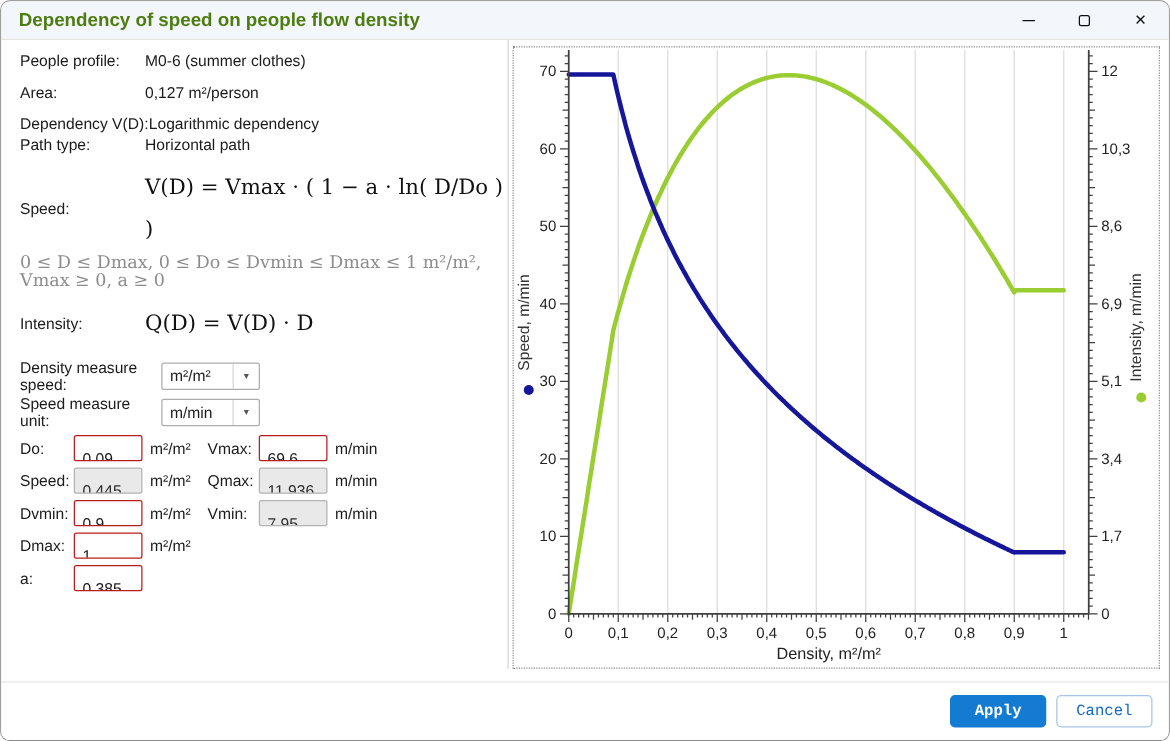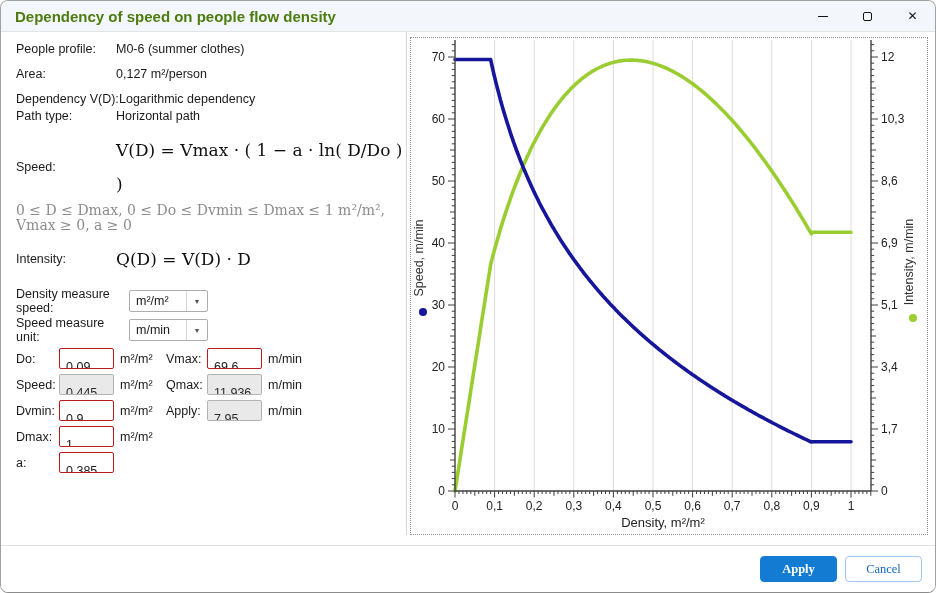--- a/index.html
+++ b/index.html
@@ -39,21 +39,21 @@
   .p-input{width:55px;height:21px;border:1px solid #b91c1c;border-radius:2px;padding:16px 4px 0 6px;font-size:12.5px;font-family:"Liberation Sans",sans-serif;color:#1a1a1a;outline:none;background:#fff;}
   .p-input.ro{background:#e9e9e9;border-color:#b3b3b3;color:#2b2b2b;}
   .p-unit{width:44px;flex:none;margin-left:6px;}
   .p-label2{width:41px;flex:none;margin-left:2px;}
   .p-unit2{margin-left:6px;}
   
   .chart-panel{position:absolute;left:409px;top:5px;width:518px;height:498px;border:1px dotted #8f8f8f;background:#fff;}
   .chart-panel svg{display:block;}
   
   .footer{height:47px;flex:none;border-top:1px solid #e2e2e2;display:flex;align-items:center;justify-content:flex-end;gap:8px;padding-right:13px;background:#fff;}
-  .btn{height:26px;min-width:77px;border-radius:4px;font-family:Liberation Serif, serif;font-size:12.5px;display:flex;align-items:center;justify-content:center;cursor:default;padding:0 12px;}
+  .btn{height:26px;min-width:77px;border-radius:4px;font-family:Liberation Mono, monospace;font-size:12.5px;display:flex;align-items:center;justify-content:center;cursor:default;padding:0 12px;}
   .btn-primary{background:#147bd3;color:#fff;border:1px solid #147bd3;font-weight:700;}
   .btn-secondary{background:#fff;color:#1568c4;border:1px solid #a3c6ea;}
 </style>
 </head>
 <body>
 
 <div class="window">
 
   <div class="titlebar">
     <div class="title-text">Dependency of speed on people flow density</div>
@@ -130,21 +130,21 @@
           <input class="p-input ro" readonly="" value="0,445" style="">
           <span class="p-unit">m²/m²</span>
           <span class="p-label2">Qmax:</span>
           <input class="p-input ro" readonly="" value="11,936" style="">
           <span class="p-unit2">m/min</span>
         </div>
         <div class="param-row">
           <span class="p-label">Dvmin:</span>
           <input class="p-input" value="0,9" style="">
           <span class="p-unit">m²/m²</span>
-          <span class="p-label2">Apply:</span>
+          <span class="p-label2">Vmin:</span>
           <input class="p-input ro" readonly="" value="7,95" style="">
           <span class="p-unit2">m/min</span>
         </div>
         <div class="param-row">
           <span class="p-label">Dmax:</span>
           <input class="p-input" value="1" style="">
           <span class="p-unit">m²/m²</span>
         </div>
         <div class="param-row">
           <span class="p-label">a:</span>

